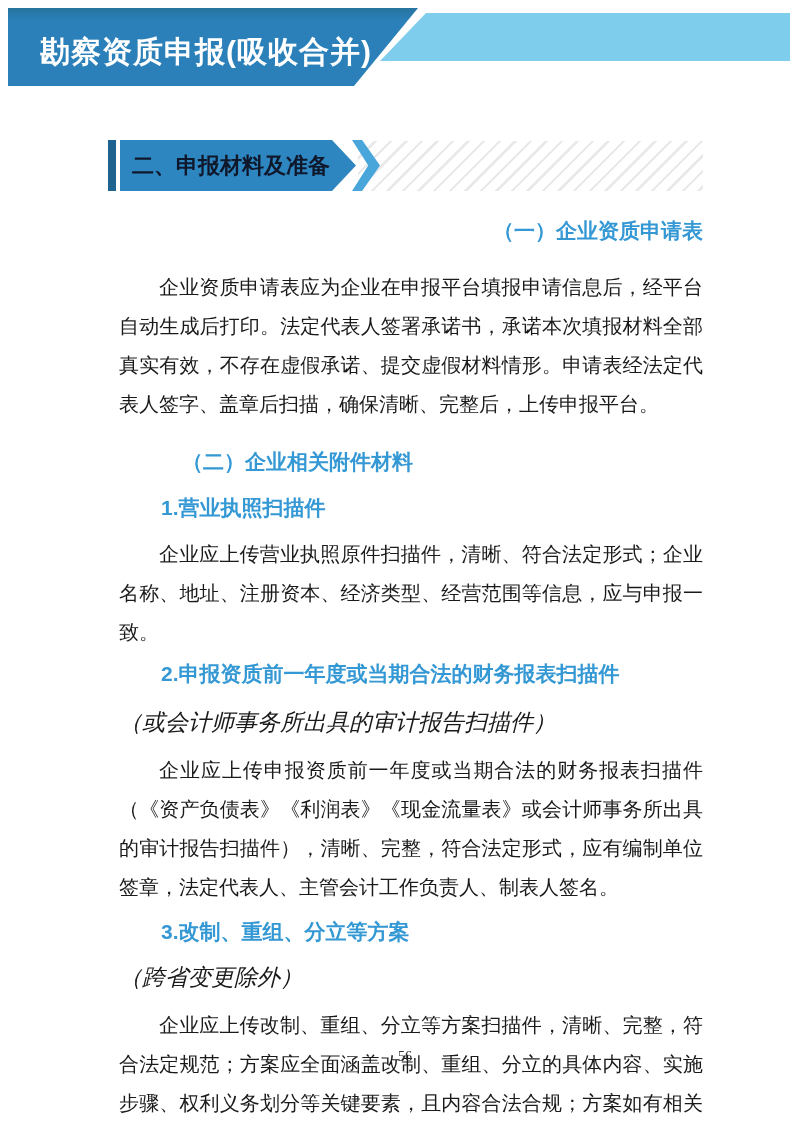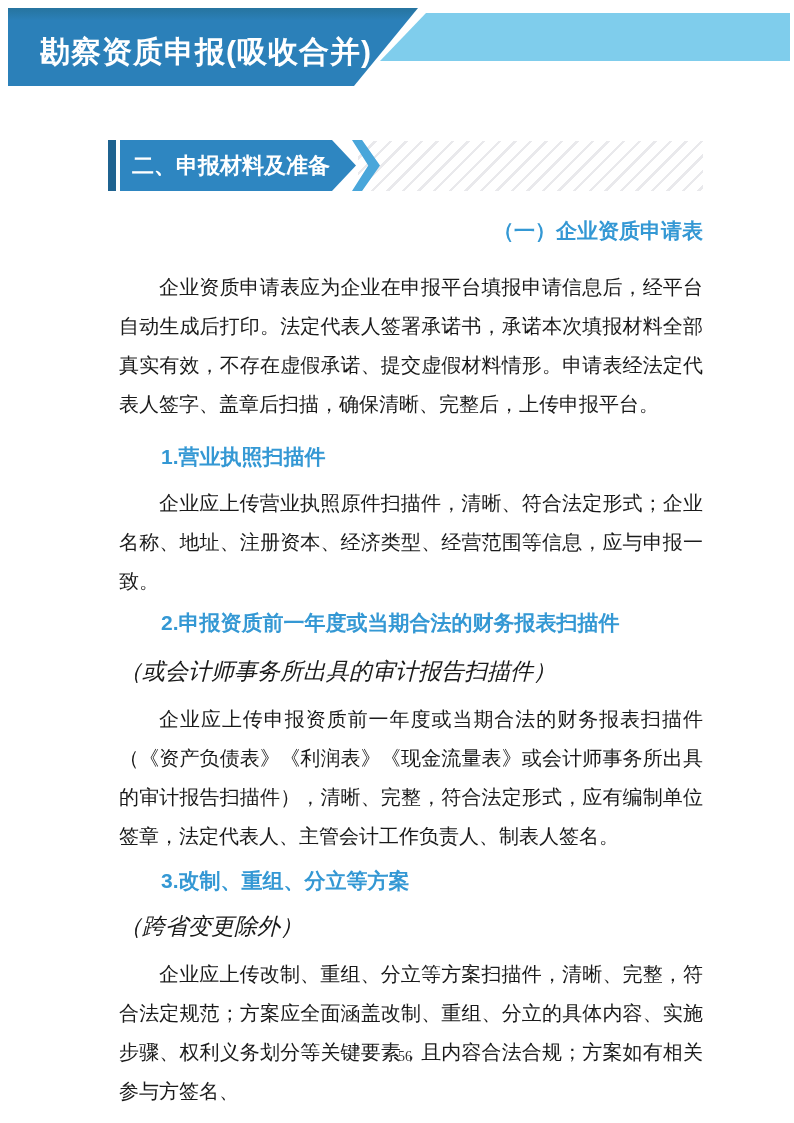--- a/index.html
+++ b/index.html
@@ -52,21 +52,21 @@
     background:var(--accent_bar_blue);
   }
   .sec-banner{
     position:absolute;top:0;left:112px;width:236px;height:51px;
     background:var(--banner_blue);
     clip-path:polygon(0 0,calc(100% - 24px) 0,100% 50%,calc(100% - 24px) 100%,0 100%);
     display:flex;align-items:center;justify-content:center;
   }
   .sec-banner span{
     font-family:"Liberation Sans","DejaVu Sans",sans-serif;
-    font-weight:bold;font-size:22px;color:#ffffff;
+    font-weight:bold;font-size:22px;color:#0f172a;
     padding-right:18px;white-space:nowrap;
   }
   .sec-chevron{
     position:absolute;top:0;left:344px;width:28px;height:51px;
     background:var(--chevron_blue);
     clip-path:polygon(0 0,36% 0,100% 50%,36% 100%,0 100%,58% 50%);
   }
 
   
   .content{
@@ -126,20 +126,21 @@
       <span>二、申报材料及准备</span>
     </div>
     <div class="sec-chevron"></div>
   </div>
 
   <div class="content">
 
     <div class="h-sub mt-h2a">（一）企业资质申请表</div>
     <p class="para mt-p1">企业资质申请表应为企业在申报平台填报申请信息后，经平台自动生成后打印。法定代表人签署承诺书，承诺本次填报材料全部真实有效，不存在虚假承诺、提交虚假材料情形。申请表经法定代表人签字、盖章后扫描，确保清晰、完整后，上传申报平台。</p>
 
+    <div class="h-sub mt-h2b">（二）企业相关附件材料</div>
 
     <div class="h-item mt-h3a">1.营业执照扫描件</div>
     <p class="para mt-p2">企业应上传营业执照原件扫描件，清晰、符合法定形式；企业名称、地址、注册资本、经济类型、经营范围等信息，应与申报一致。</p>
 
     <div class="h-item mt-h3b">2.申报资质前一年度或当期合法的财务报表扫描件</div>
     <div class="note mt-n1">（或会计师事务所出具的审计报告扫描件）</div>
     <p class="para mt-p3">企业应上传申报资质前一年度或当期合法的财务报表扫描件（《资产负债表》《利润表》《现金流量表》或会计师事务所出具的审计报告扫描件），清晰、完整，符合法定形式，应有编制单位签章，法定代表人、主管会计工作负责人、制表人签名。</p>
 
     <div class="h-item mt-h3c">3.改制、重组、分立等方案</div>
     <div class="note mt-n2">（跨省变更除外）</div>

